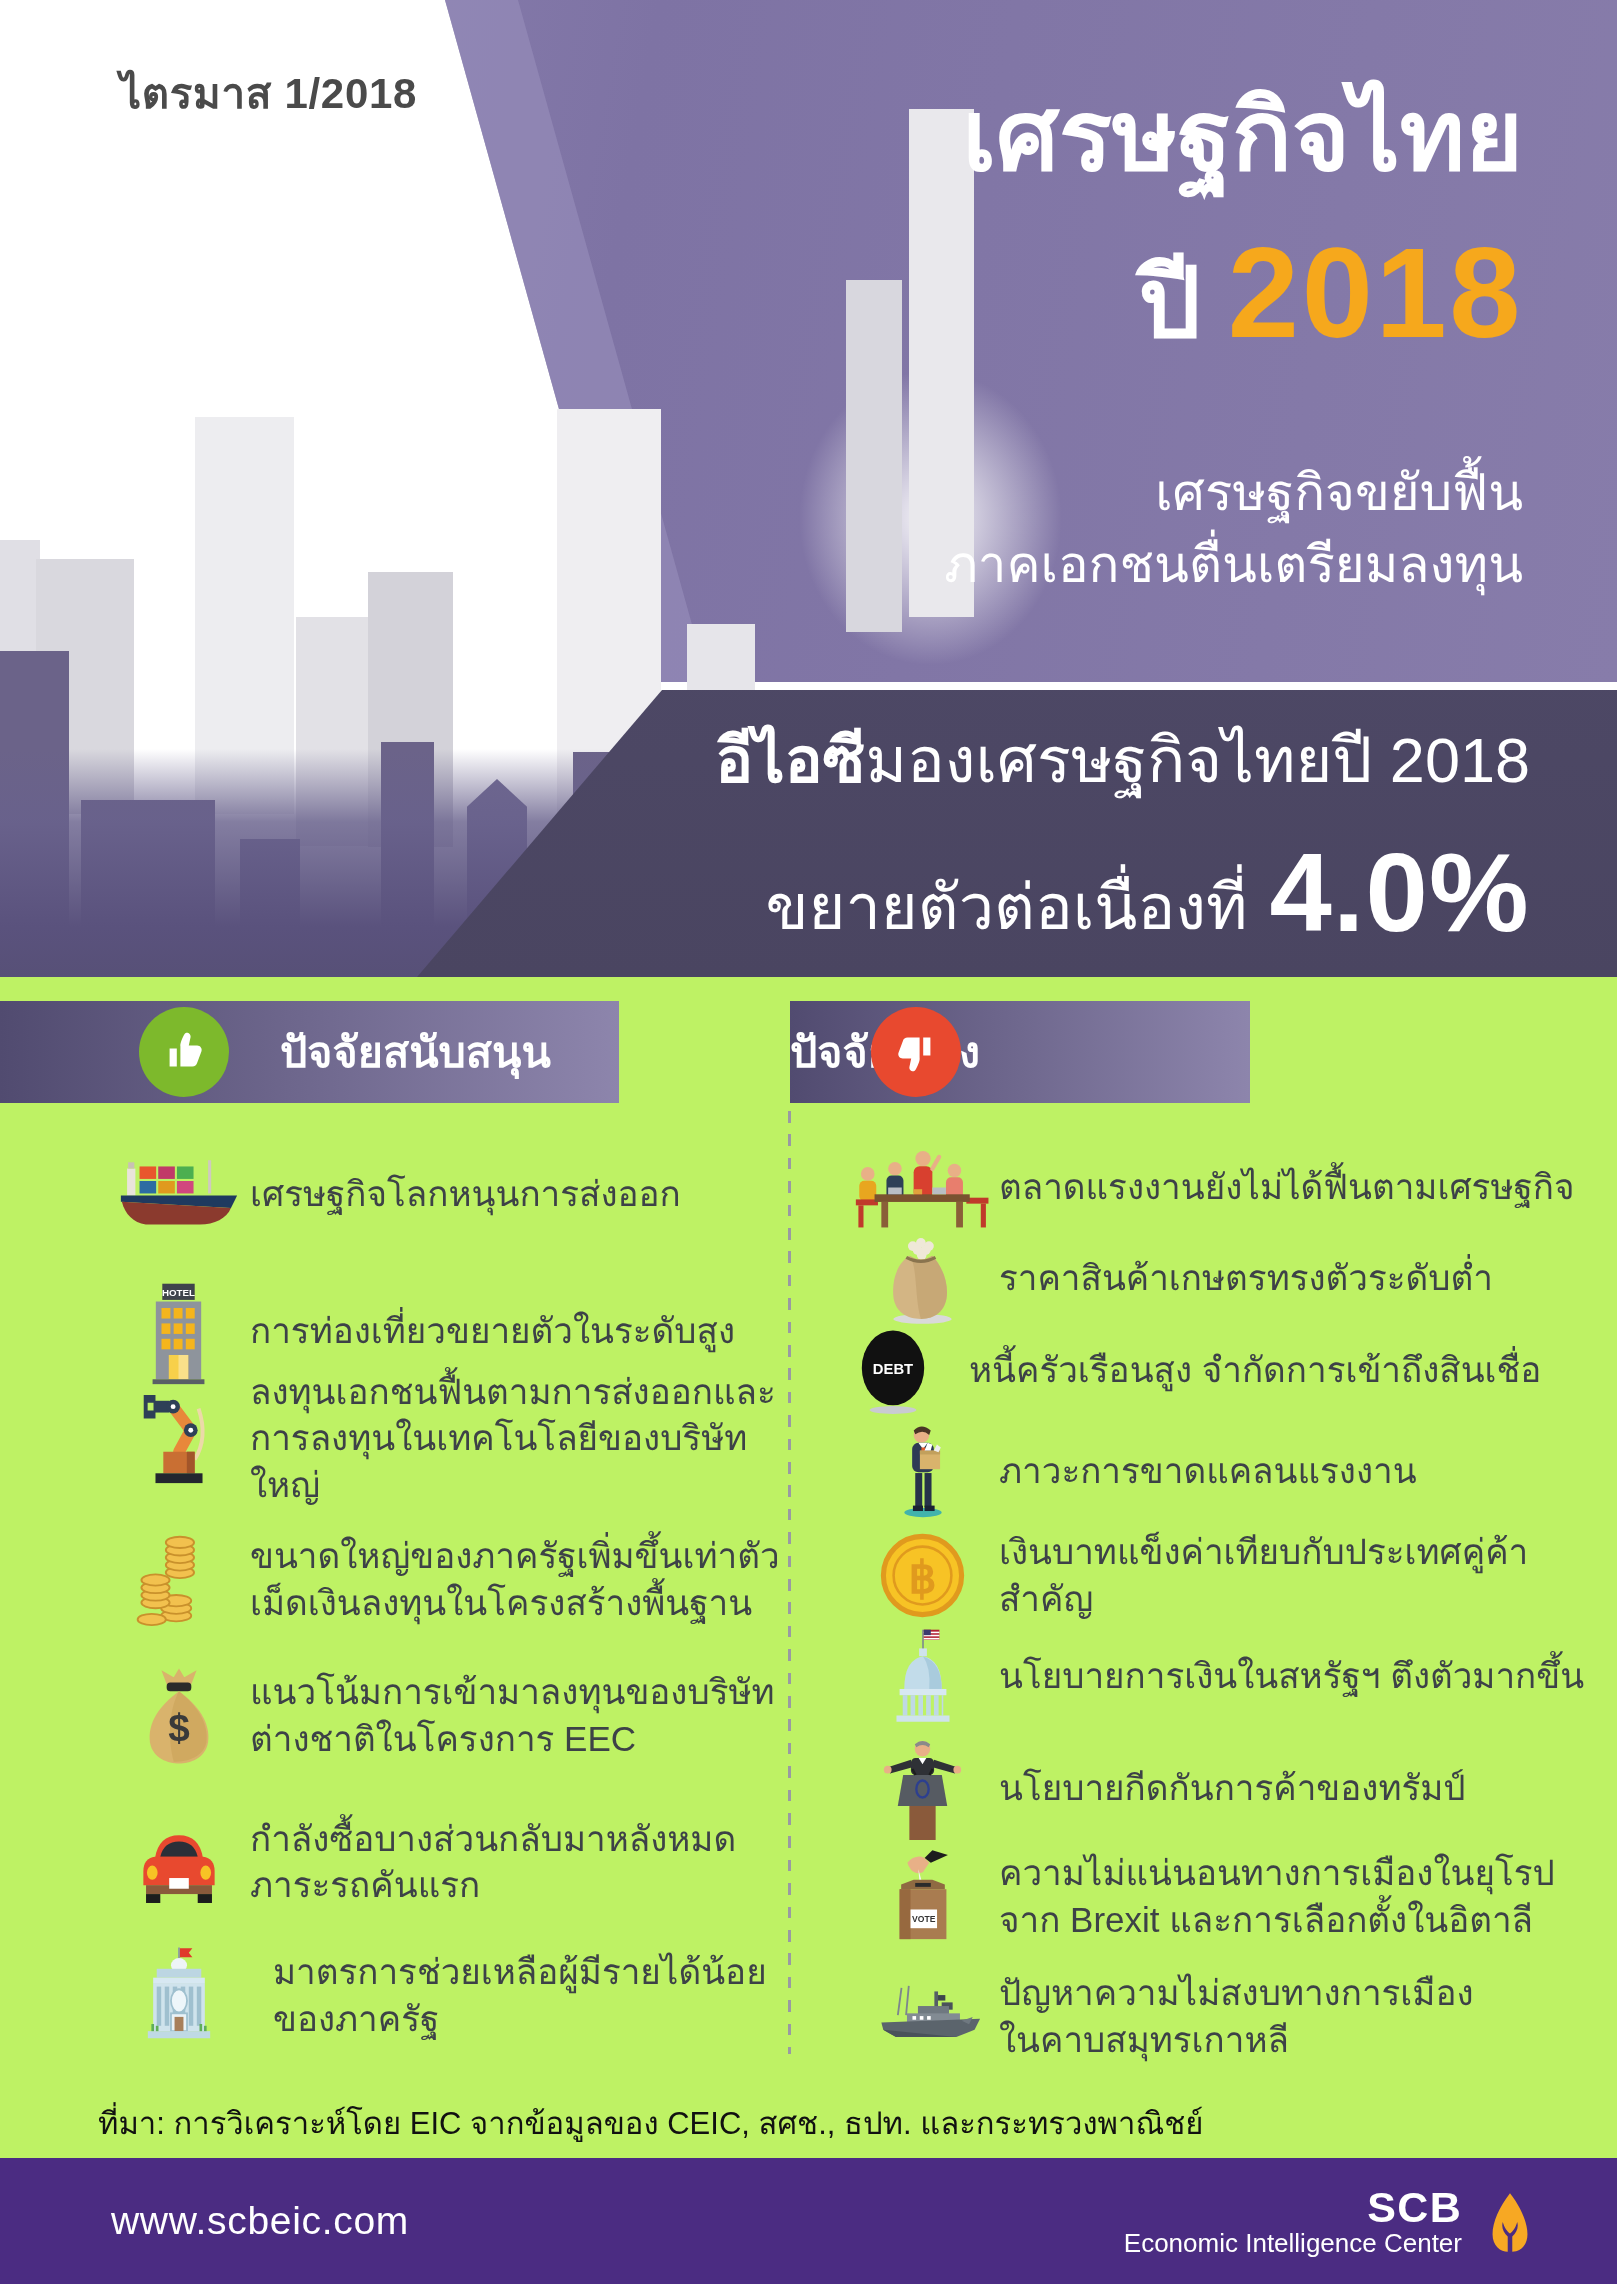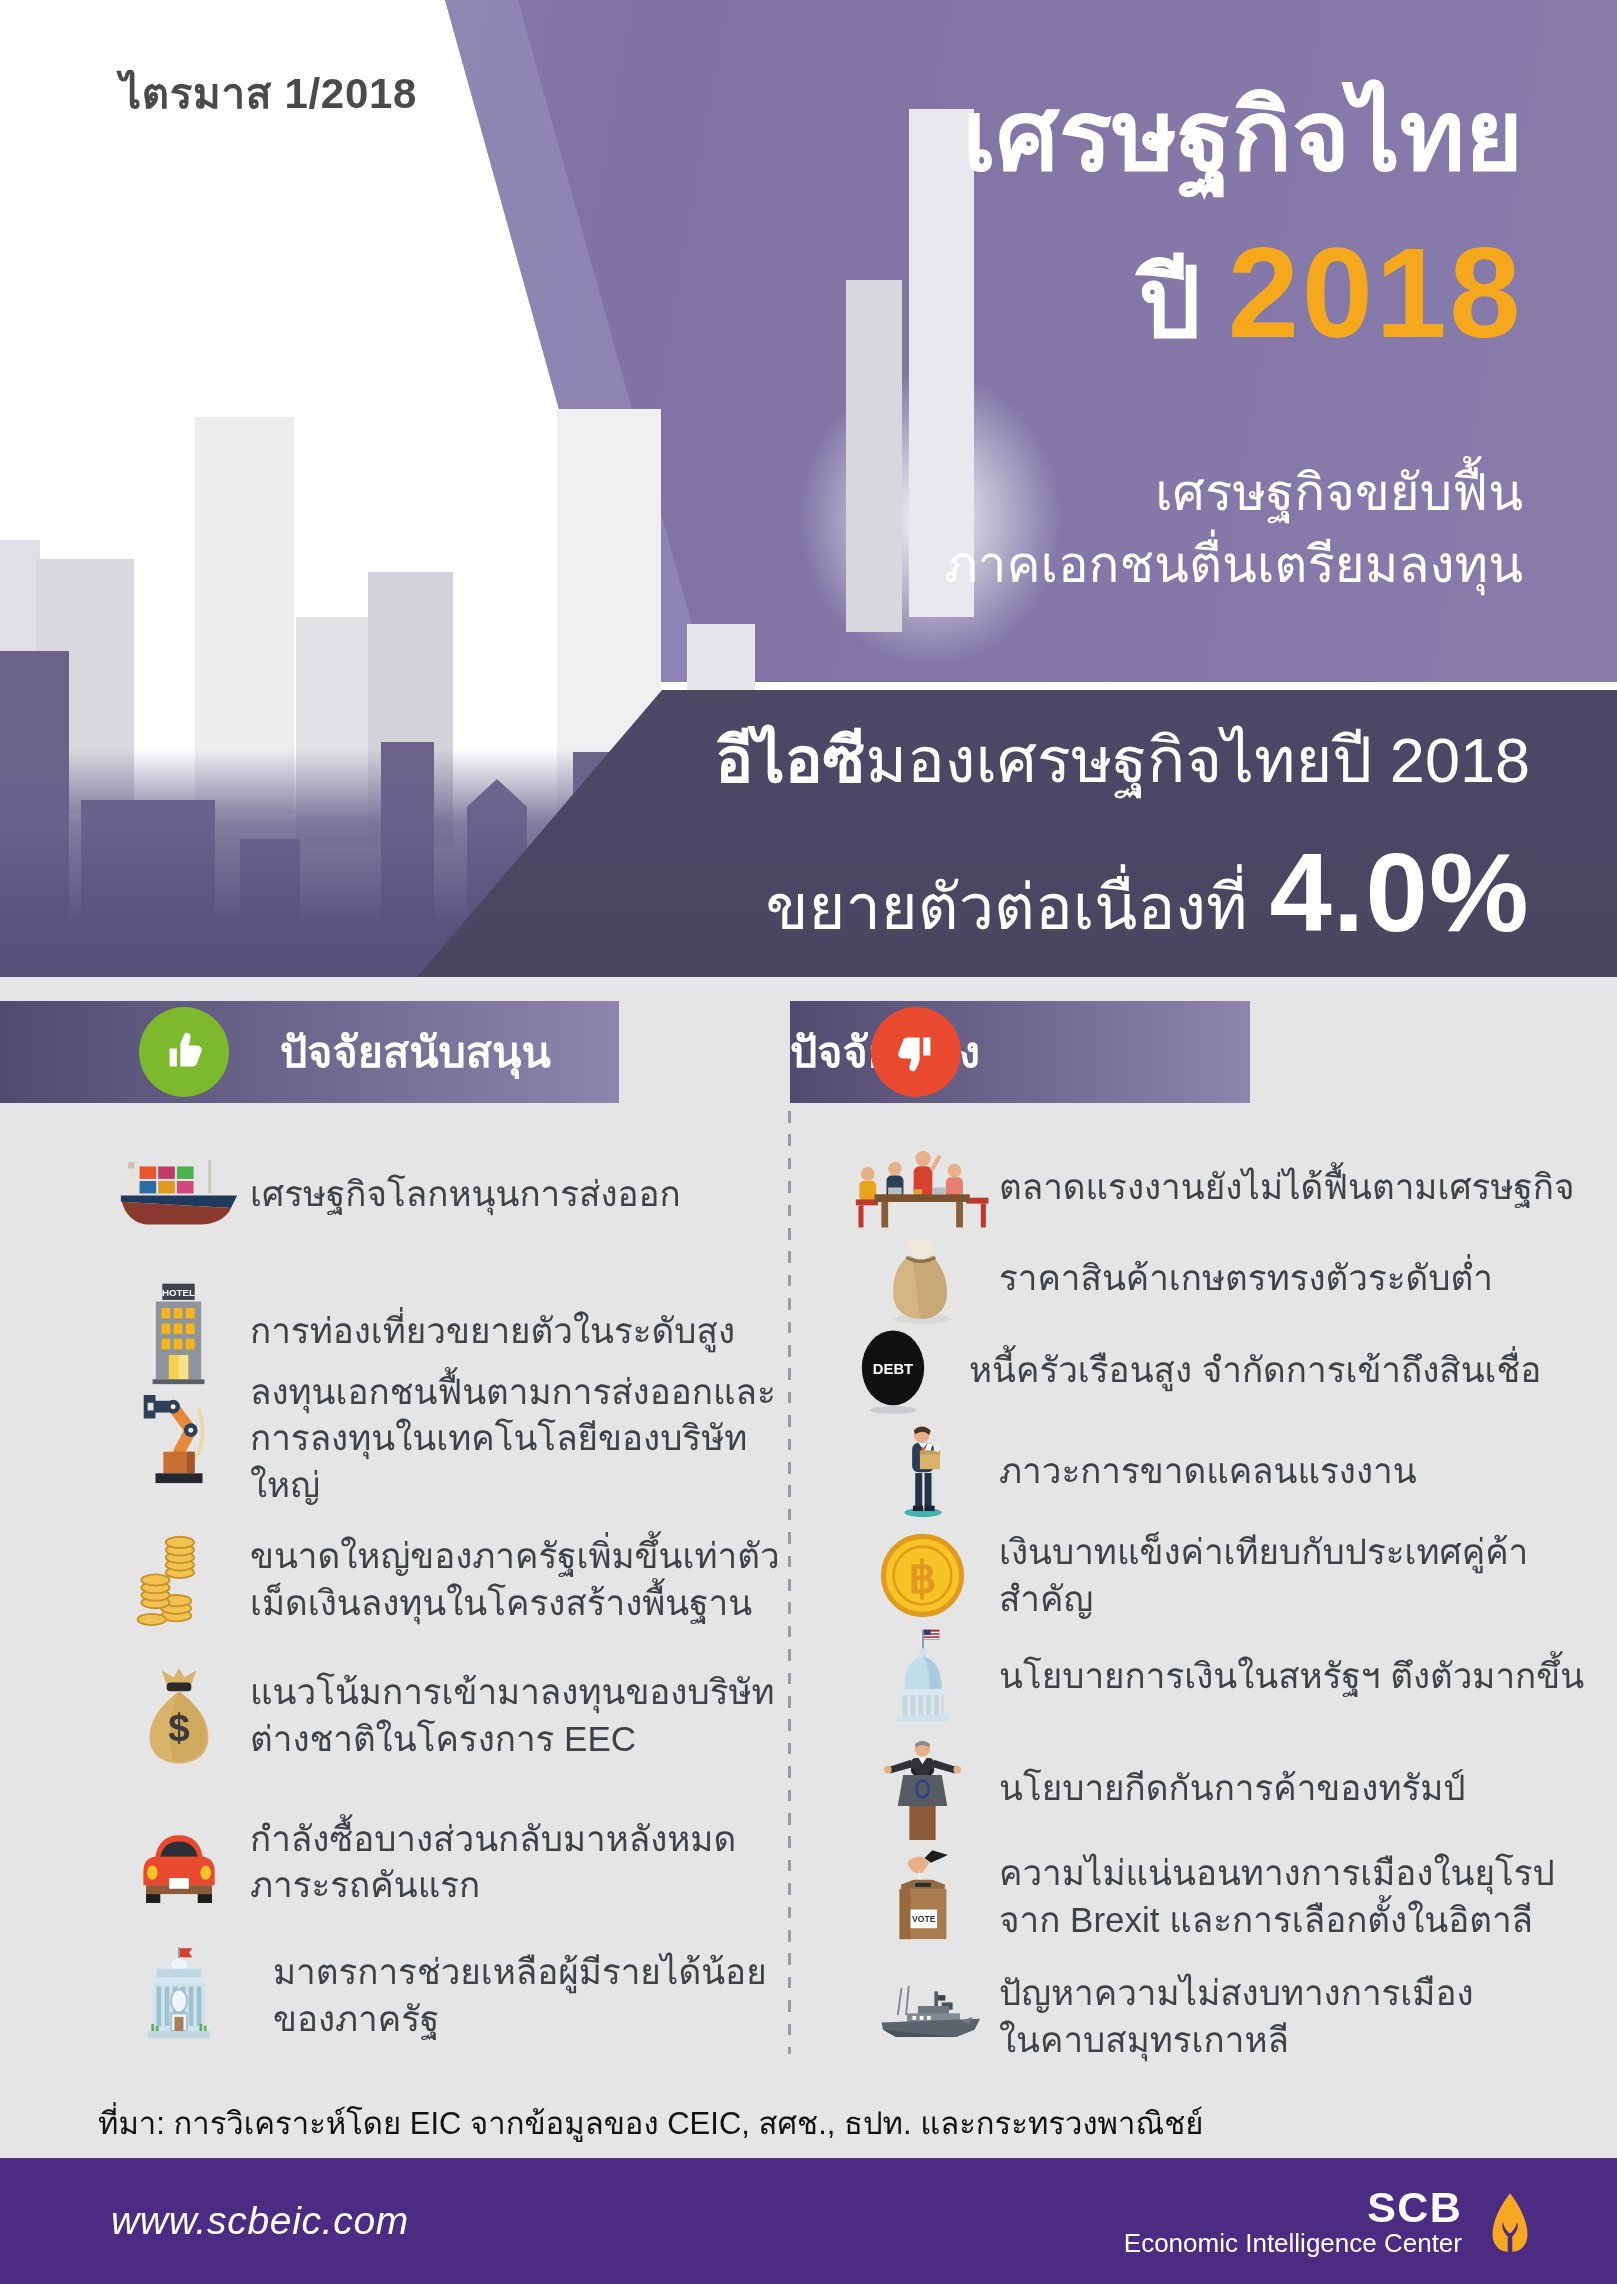--- a/index.html
+++ b/index.html
@@ -1,16 +1,16 @@
 <!DOCTYPE html>
 <html style="font-size:10.4px"><head>
 <meta charset="utf-8">
 <style>
   html,body{margin:0;padding:0;background:#fff;}
-  .page{position:relative;width:1617px;height:2284px;background:#e5e5e5;overflow:hidden;
+  .page{position:relative;width:1617px;height:2284px;background:#bef264;overflow:hidden;
         font-family:"Liberation Sans",sans-serif;color:#3d4247;}
 
   
   .hero{position:absolute;left:0;top:0;width:1617px;height:977px;background:#fff;}
   .band{position:absolute;left:0;top:0;width:1617px;height:682px;
         background:linear-gradient(100deg,#8d84b3 0%,#7e73a4 38%,#877caa 100%);
         clip-path:polygon(445px 0,1617px 0,1617px 682px,635px 682px);}
   .band-edge{position:absolute;left:0;top:0;width:1617px;height:682px;background:#978eba;opacity:.65;
         clip-path:polygon(445px 0,518px 0,708px 682px,635px 682px);}
   .wedge{position:absolute;left:0;top:0;width:1617px;height:977px;
@@ -58,21 +58,21 @@
   .row{position:absolute;display:flex;align-items:center;}
   .row .ic{flex:0 0 143px;display:flex;align-items:center;justify-content:center;}
   .row.rr .ic{flex:0 0 153px;}
   .row .tx{font-size:35px;line-height:1.32;color:#3d4247;}
   .row .tx span{display:block;}
 
   
   .source{position:absolute;left:98px;top:2098px;font-size:31px;color:#111;}
   .footer{position:absolute;left:0;top:2158px;width:1617px;height:126px;background:#4b2c82;}
   .site{position:absolute;left:111px;top:0;height:126px;display:flex;align-items:center;
-        color:#fff;font-size:39px;font-weight:500;letter-spacing:0.7px;font-style:italic;}
+        color:#fff;font-size:39px;font-weight:500;letter-spacing:0.7px;}
   .brand{position:absolute;right:155px;top:0;height:126px;display:flex;flex-direction:column;justify-content:center;
          align-items:flex-end;color:#fff;line-height:1.05;text-align:right;}
   .brand .b1{font-size:43px;font-weight:700;letter-spacing:1.3px;}
   .brand .b2{font-size:26px;font-weight:500;}
   .leaf{position:absolute;right:77px;top:33px;}
 </style>
 </head>
 <body>
 
 <div class="page">

